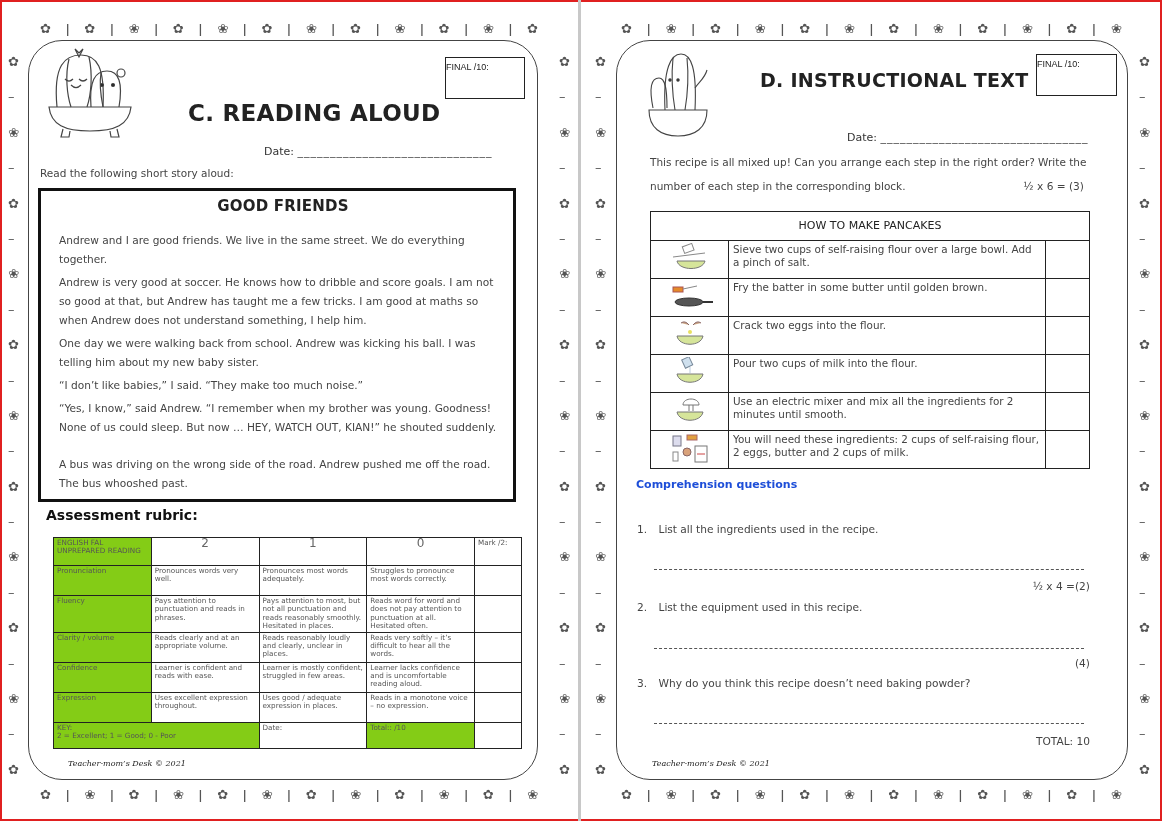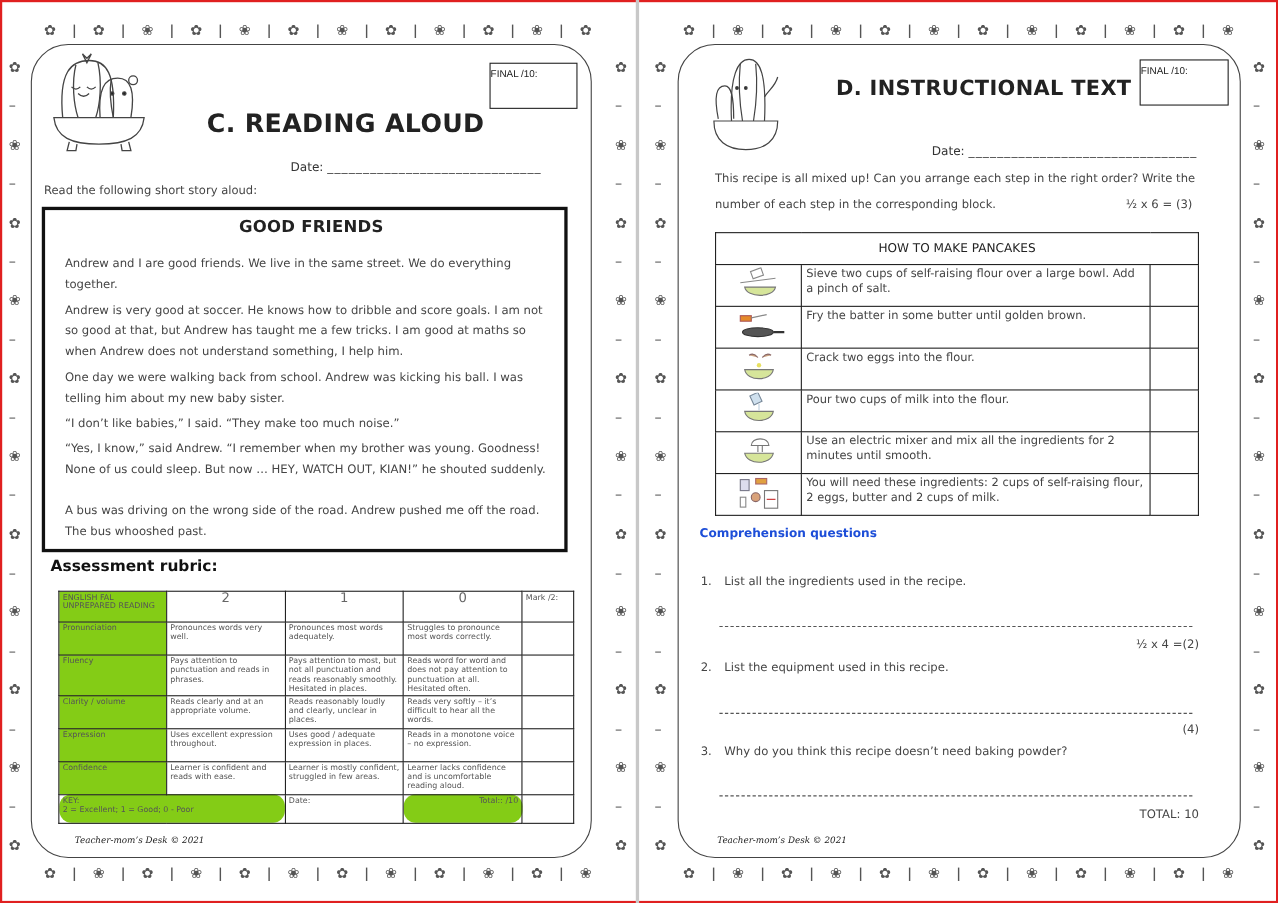--- a/index.html
+++ b/index.html
@@ -38,21 +38,21 @@
   .story p.gap { margin-top: 18px; }
 
   .rubric-heading { position: absolute; left: 46px; top: 507px; font-weight: bold; font-size: 14px; color: #111; }
   table.rubric { position: absolute; left: 53px; top: 537px; width: 469px; border-collapse: collapse; font-size: 7.2px; color: #555; }
   table.rubric td { border: 1px solid #222; vertical-align: top; padding: 1px 3px; line-height: 8.4px; }
   table.rubric td.shade { background: #84cc16; }
   table.rubric td.num { text-align: center; font-size: 12px; color: #666; vertical-align: top; padding-top: 1px; }
   table.rubric tr.r-head td { height: 28px; }
   table.rubric tr.r-row td { height: 30px; }
   table.rubric tr.r-row.tall td { height: 34px; }
-  table.rubric tr.r-foot td { height: 26px; border-radius: 11px; }
+  table.rubric tr.r-foot td { height: 26px; }
 
   .footer-brand { position: absolute; font-family: "DejaVu Serif", serif; font-style: italic; font-size: 8px; color: #222; }
 
   
   table.recipe { position: absolute; left: 650px; top: 211px; width: 440px; border-collapse: collapse; }
   table.recipe td { border: 1px solid #222; font-size: 10.4px; color: #444; vertical-align: top; padding: 2px 4px; line-height: 12.5px; }
   table.recipe td.hdr { text-align: center; font-size: 11px; color: #222; height: 29px; vertical-align: middle; }
   table.recipe td.pic { width: 78px; text-align: center; vertical-align: middle; padding: 0; }
   table.recipe td.ans { width: 44px; }
   table.recipe tr.step td { height: 38px; }
@@ -243,40 +243,40 @@
       <td></td>
     </tr>
     <tr class="r-row">
       <td class="shade">Clarity / volume</td>
       <td>Reads clearly and at an appropriate volume.</td>
       <td>Reads reasonably loudly and clearly, unclear in places.</td>
       <td>Reads very softly – it’s difficult to hear all the words.</td>
       <td></td>
     </tr>
     <tr class="r-row">
+      <td class="shade">Confidence</td>
+      <td>Learner is confident and reads with ease.</td>
+      <td>Learner is mostly confident, struggled in few areas.</td>
+      <td>Learner lacks confidence and is uncomfortable reading aloud.</td>
+      <td></td>
+    </tr>
+    <tr class="r-row">
       <td class="shade">Expression</td>
       <td>Uses excellent expression throughout.</td>
       <td>Uses good / adequate expression in places.</td>
       <td>Reads in a monotone voice – no expression.</td>
-      <td></td>
-    </tr>
-    <tr class="r-row">
-      <td class="shade">Confidence</td>
-      <td>Learner is confident and reads with ease.</td>
-      <td>Learner is mostly confident, struggled in few areas.</td>
-      <td>Learner lacks confidence and is uncomfortable reading aloud.</td>
       <td></td>
     </tr>
     <tr class="r-foot">
       <td class="shade" colspan="2">
         <div>KEY:</div>
         <div>2 = Excellent; 1 = Good; 0 - Poor</div>
       </td>
       <td>Date:</td>
-      <td class="shade" style="text-align:right">Total:: /10</td>
+      <td class="shade" style="">Total:: /10</td>
       <td></td>
     </tr>
   </tbody>
     </table>
 
   <div class="footer-brand" style="left:68px;top:759px">Teacher-mom’s Desk © 2021</div>
 </div>
 
 <div class="page right">
   <div class="flower-border"></div>

